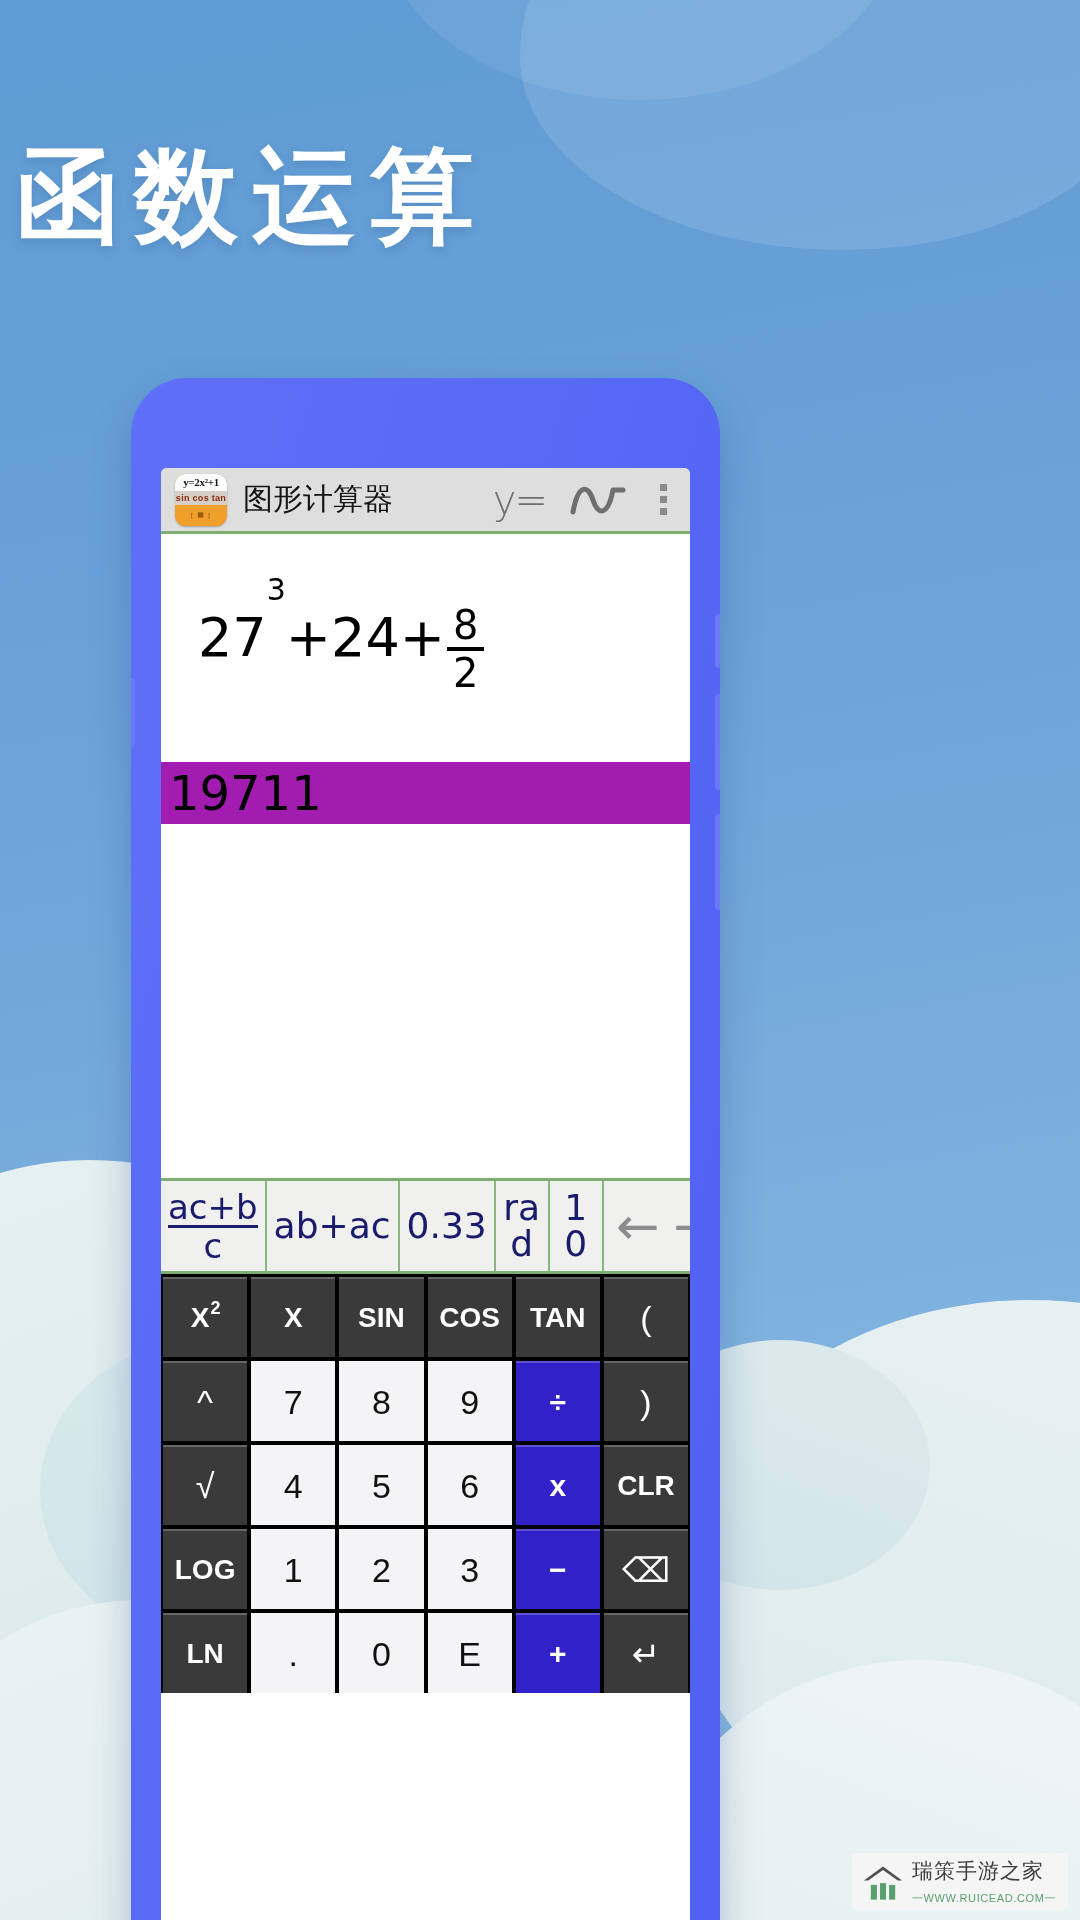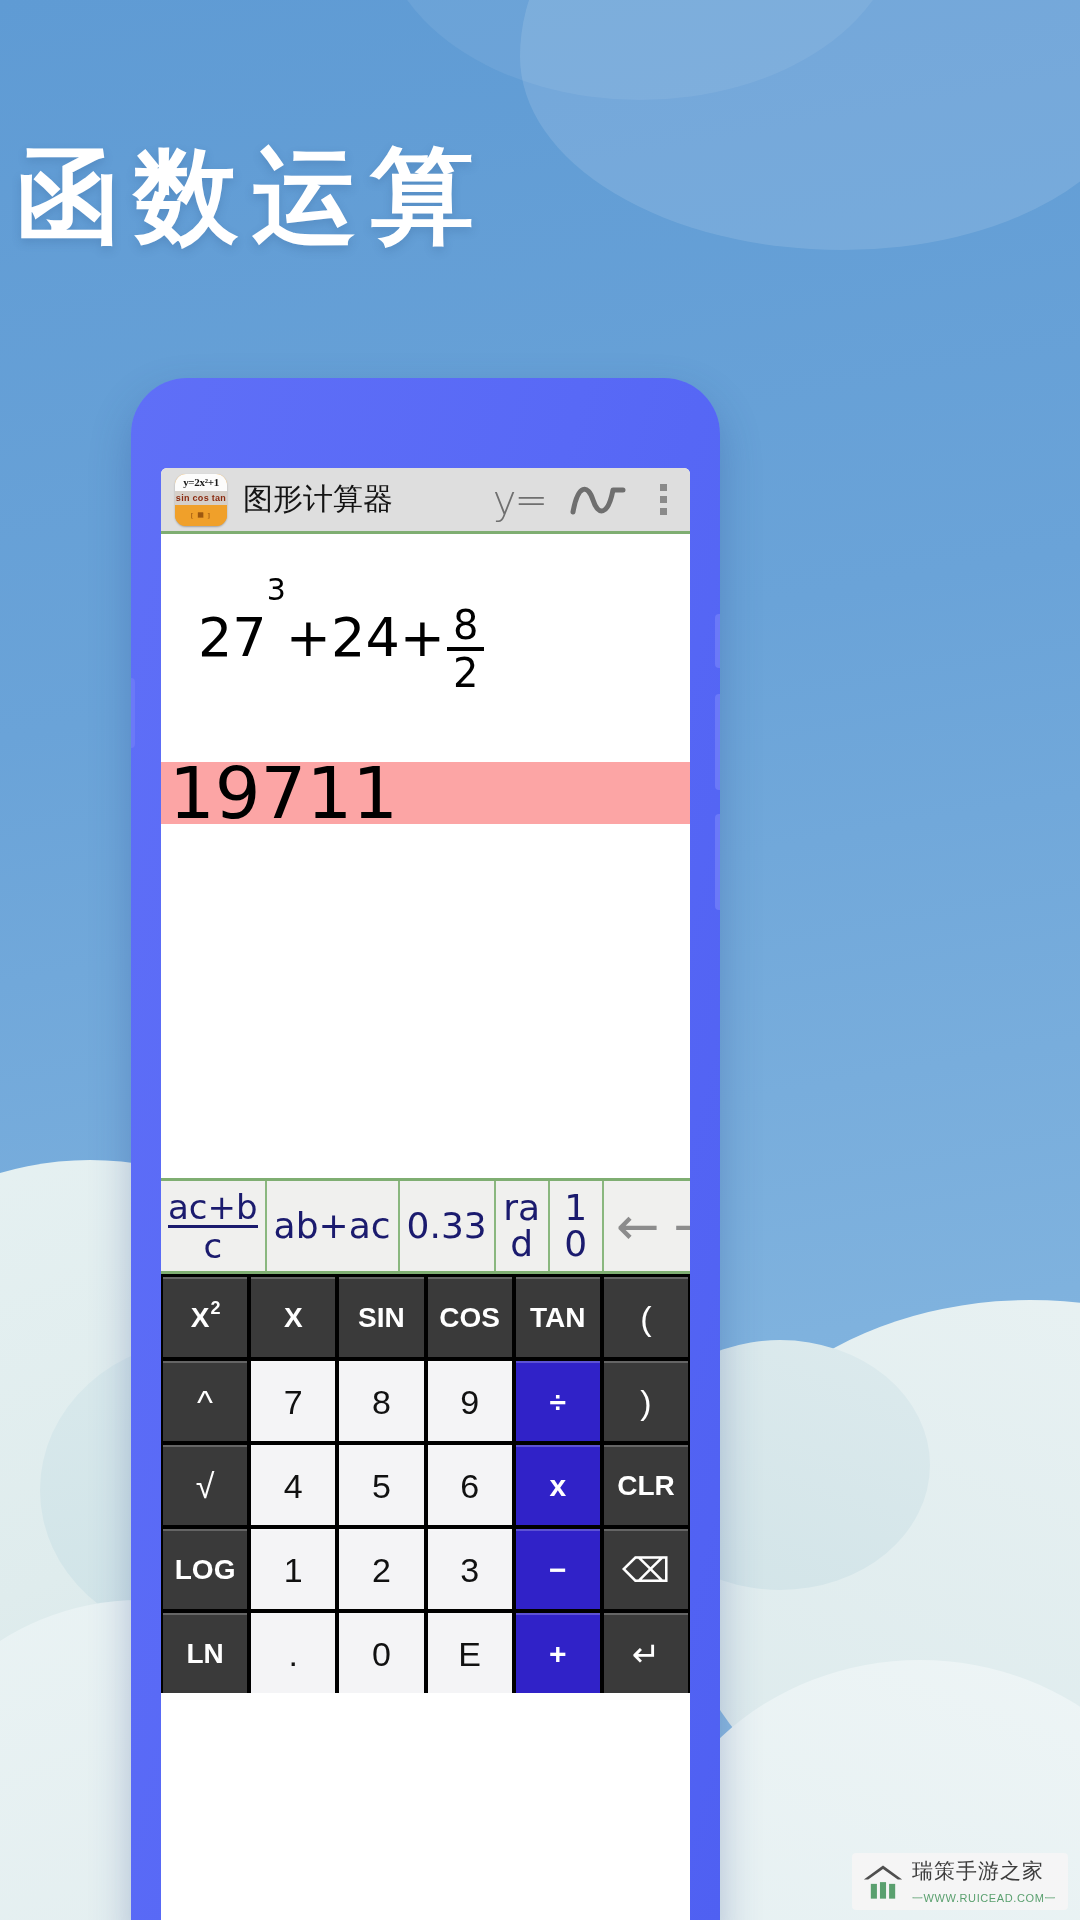--- a/index.html
+++ b/index.html
@@ -218,26 +218,26 @@
   }
   .frac .num { padding: 0 6px; }
   .frac .bar { width: 100%; height: 4px; background: #000; margin: 2px 0; }
   .frac .den { padding: 0 6px; }
 
   #result-row {
     position: absolute;
     left: 0; right: 0;
     top: 228px;
     height: 62px;
-    background: #fca5a5;
+    background: #a21caf;
     display: flex;
     align-items: center;
     padding-left: 8px;
     font-family: "DejaVu Sans", sans-serif;
-    font-size: 72px;
+    font-size: 48px;
     color: #000;
   }
 
   
   #suggestions {
     height: 96px;
     background: #f0f0ee;
     border-top: 3px solid #7fae72;
     border-bottom: 3px solid #7fae72;
     display: flex;
@@ -311,21 +311,21 @@
   .key .k-sup { font-size: 18px; vertical-align: super; position: relative; top: -10px; left: 1px; }
 
   
   #watermark {
     position: absolute;
     right: 12px; bottom: 10px;
     background: rgba(245,245,245,0.92);
     border-radius: 4px;
     padding: 8px 12px 6px 10px;
     display: flex;
-    align-items: center;
+    align-items: flex-end;
     gap: 8px;
   }
   #wm-logo { width: 42px; height: 40px; flex: 0 0 auto; }
   #wm-text { display: flex; flex-direction: column; line-height: 1.0; }
   #wm-name {
     font-size: 21px; color: #3d3d3d; font-family: "DejaVu Sans", sans-serif;
     letter-spacing: 1px;
   }
   #wm-url {
     font-size: 11px; color: #5aa06f; letter-spacing: 0.6px; margin-top: 11px;

